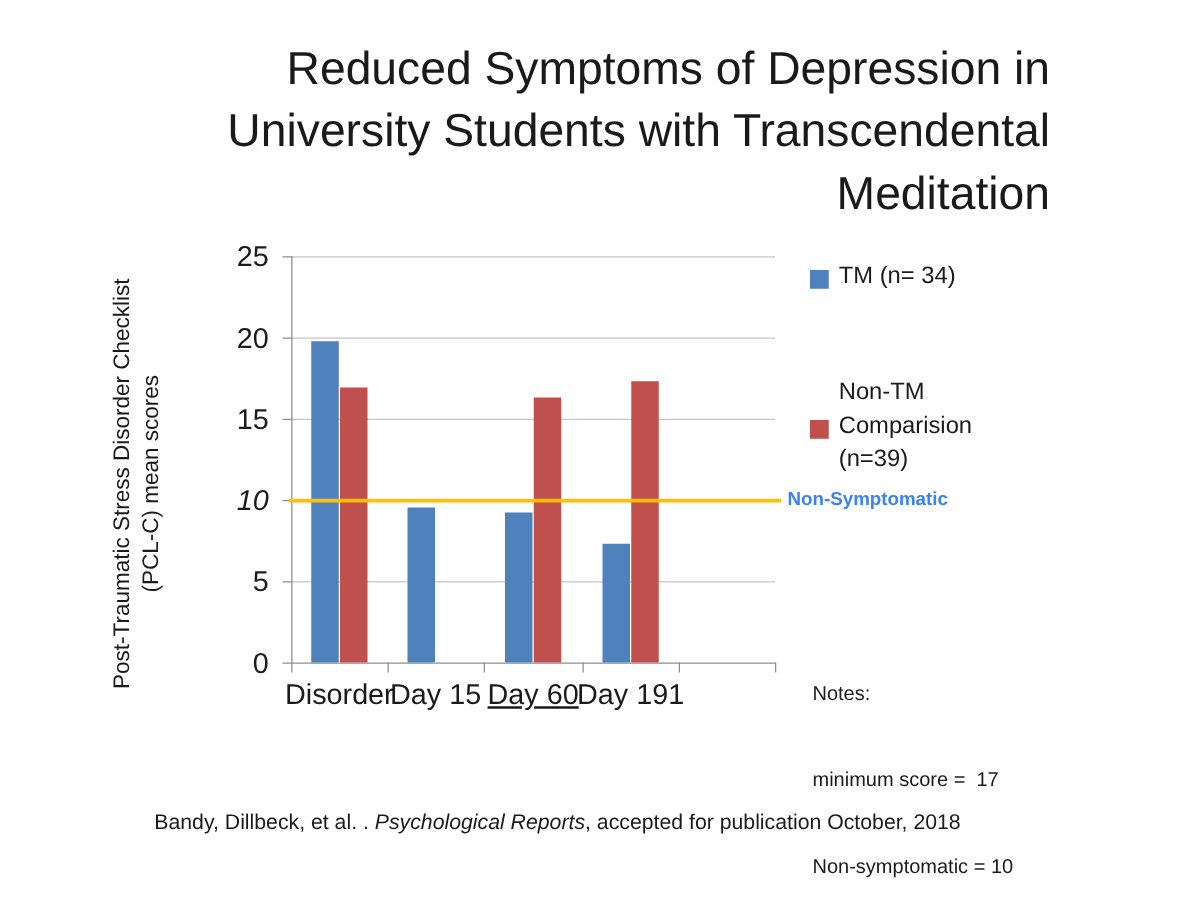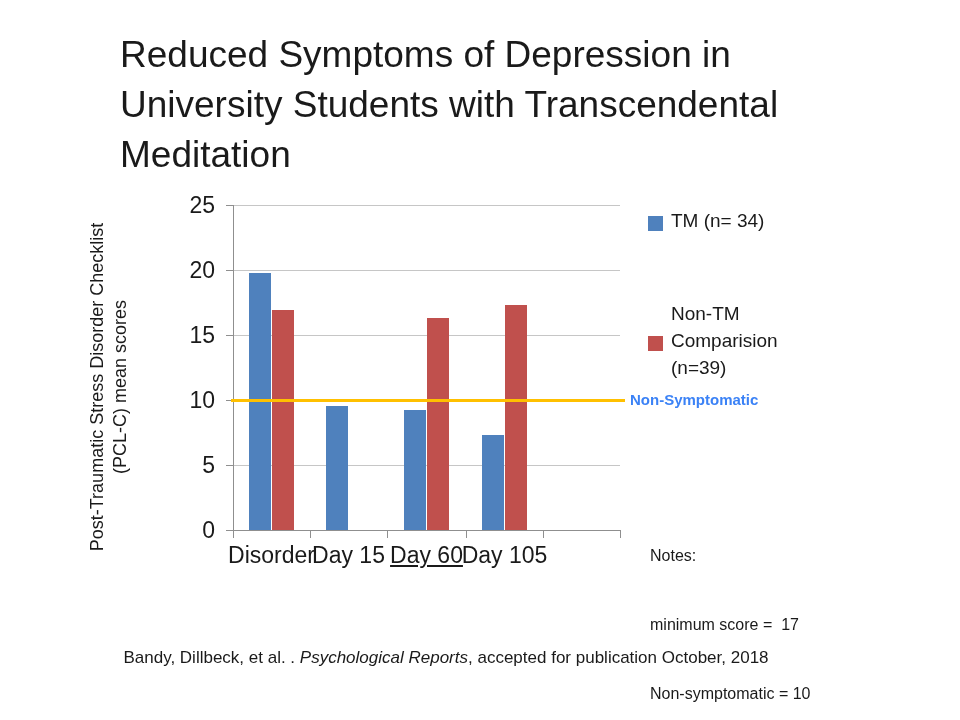--- a/index.html
+++ b/index.html
@@ -1,18 +1,18 @@
 <!DOCTYPE html>
 <html><head>
 <meta charset="utf-8">
 <style>
   html,body{margin:0;padding:0;background:#fff;}
   .slide{position:relative;width:960px;height:720px;background:#ffffff;overflow:hidden;
          font-family:"Liberation Sans", sans-serif;color:#111;}
-  .title{position:absolute;top:30px;left:120px;width:720px;text-align:left;
+  .title{position:absolute;top:30px;left:120px;width:720px;text-align:right;
          font-size:37px;line-height:1.35;color:#1a1a1a;}
   
   .gridline{position:absolute;height:1px;background:#c6c6c6;}
   .axis-y{position:absolute;width:1px;background:#8f8f8f;}
   .axis-x{position:absolute;height:1px;background:#8f8f8f;}
   .ytick-mark{position:absolute;height:1px;background:#8f8f8f;}
   .xtick-mark{position:absolute;width:1px;background:#8f8f8f;}
   .ytick-label{position:absolute;width:60px;text-align:right;font-size:23px;line-height:28px;color:#1a1a1a;}
   .xcat-label{position:absolute;width:100px;text-align:center;font-size:23px;color:#1a1a1a;}
   .bar{position:absolute;}
@@ -37,21 +37,21 @@
   <div class="title">Reduced Symptoms of Depression in University Students with Transcendental Meditation</div>
 
   <div>
     <div id="plot">
         <div class="ytick-label" style="left: 155px; top: 516px;">0</div>
         <div class="ytick-mark" style="left: 226px; width: 8px; top: 530px;"></div>
         <div class="gridline" style="left: 233px; width: 387px; top: 465px;"></div>
         <div class="ytick-label" style="left: 155px; top: 451px;">5</div>
         <div class="ytick-mark" style="left: 226px; width: 8px; top: 465px;"></div>
         <div class="gridline" style="left: 233px; width: 387px; top: 400px;"></div>
-        <div class="ytick-label" style="left: 155px; top: 386px;">10</div>
+        <div class="ytick-label" style="left: 155px; top: 386px; font-style: italic;">10</div>
         <div class="ytick-mark" style="left: 226px; width: 8px; top: 400px;"></div>
         <div class="gridline" style="left: 233px; width: 387px; top: 335px;"></div>
         <div class="ytick-label" style="left: 155px; top: 321px;">15</div>
         <div class="ytick-mark" style="left: 226px; width: 8px; top: 335px;"></div>
         <div class="gridline" style="left: 233px; width: 387px; top: 270px;"></div>
         <div class="ytick-label" style="left: 155px; top: 256px;">20</div>
         <div class="ytick-mark" style="left: 226px; width: 8px; top: 270px;"></div>
         <div class="gridline" style="left: 233px; width: 387px; top: 205px;"></div>
         <div class="ytick-label" style="left: 155px; top: 191px;">25</div>
         <div class="ytick-mark" style="left: 226px; width: 8px; top: 205px;"></div>
@@ -66,21 +66,21 @@
         <div class="bar" style="left: 248.5px; top: 273px; width: 22px; height: 257px; background: rgb(79, 129, 189);"></div>
         <div class="bar" style="left: 325.5px; top: 406px; width: 22px; height: 124px; background: rgb(79, 129, 189);"></div>
         <div class="bar" style="left: 403.5px; top: 410px; width: 22px; height: 120px; background: rgb(79, 129, 189);"></div>
         <div class="bar" style="left: 481.5px; top: 435px; width: 22px; height: 95px; background: rgb(79, 129, 189);"></div>
         <div class="bar" style="left: 271.5px; top: 310px; width: 22px; height: 220px; background: rgb(192, 80, 77);"></div>
         <div class="bar" style="left: 426.5px; top: 318px; width: 22px; height: 212px; background: rgb(192, 80, 77);"></div>
         <div class="bar" style="left: 504.5px; top: 305px; width: 22px; height: 225px; background: rgb(192, 80, 77);"></div>
         <div class="x-category-label xcat-label" style="left: 221.5px; top: 542px;">Disorder</div>
         <div class="x-category-label xcat-label" style="left: 298.5px; top: 542px;">Day 15</div>
         <div class="x-category-label xcat-label" style="left: 376.5px; top: 542px; text-decoration: underline;">Day 60</div>
-        <div class="x-category-label xcat-label" style="left: 454.5px; top: 542px;">Day 105</div>
+        <div class="x-category-label xcat-label" style="left: 454.5px; top: 542px;">Day 191</div>
         <div class="refline" style="left: 231px; width: 394px; top: 399px; background: rgb(255, 192, 0);"></div>
       </div>
 
     <div class="ylabel">
       <div>Post-Traumatic Stress Disorder Checklist</div>
       <div>(PCL-C)  mean scores</div>
     </div>
 
     <div class="legend-item" style="left:648px;top:207px;">
       <div class="swatch" id="swatch-tm" style="background: rgb(79, 129, 189);"></div>

